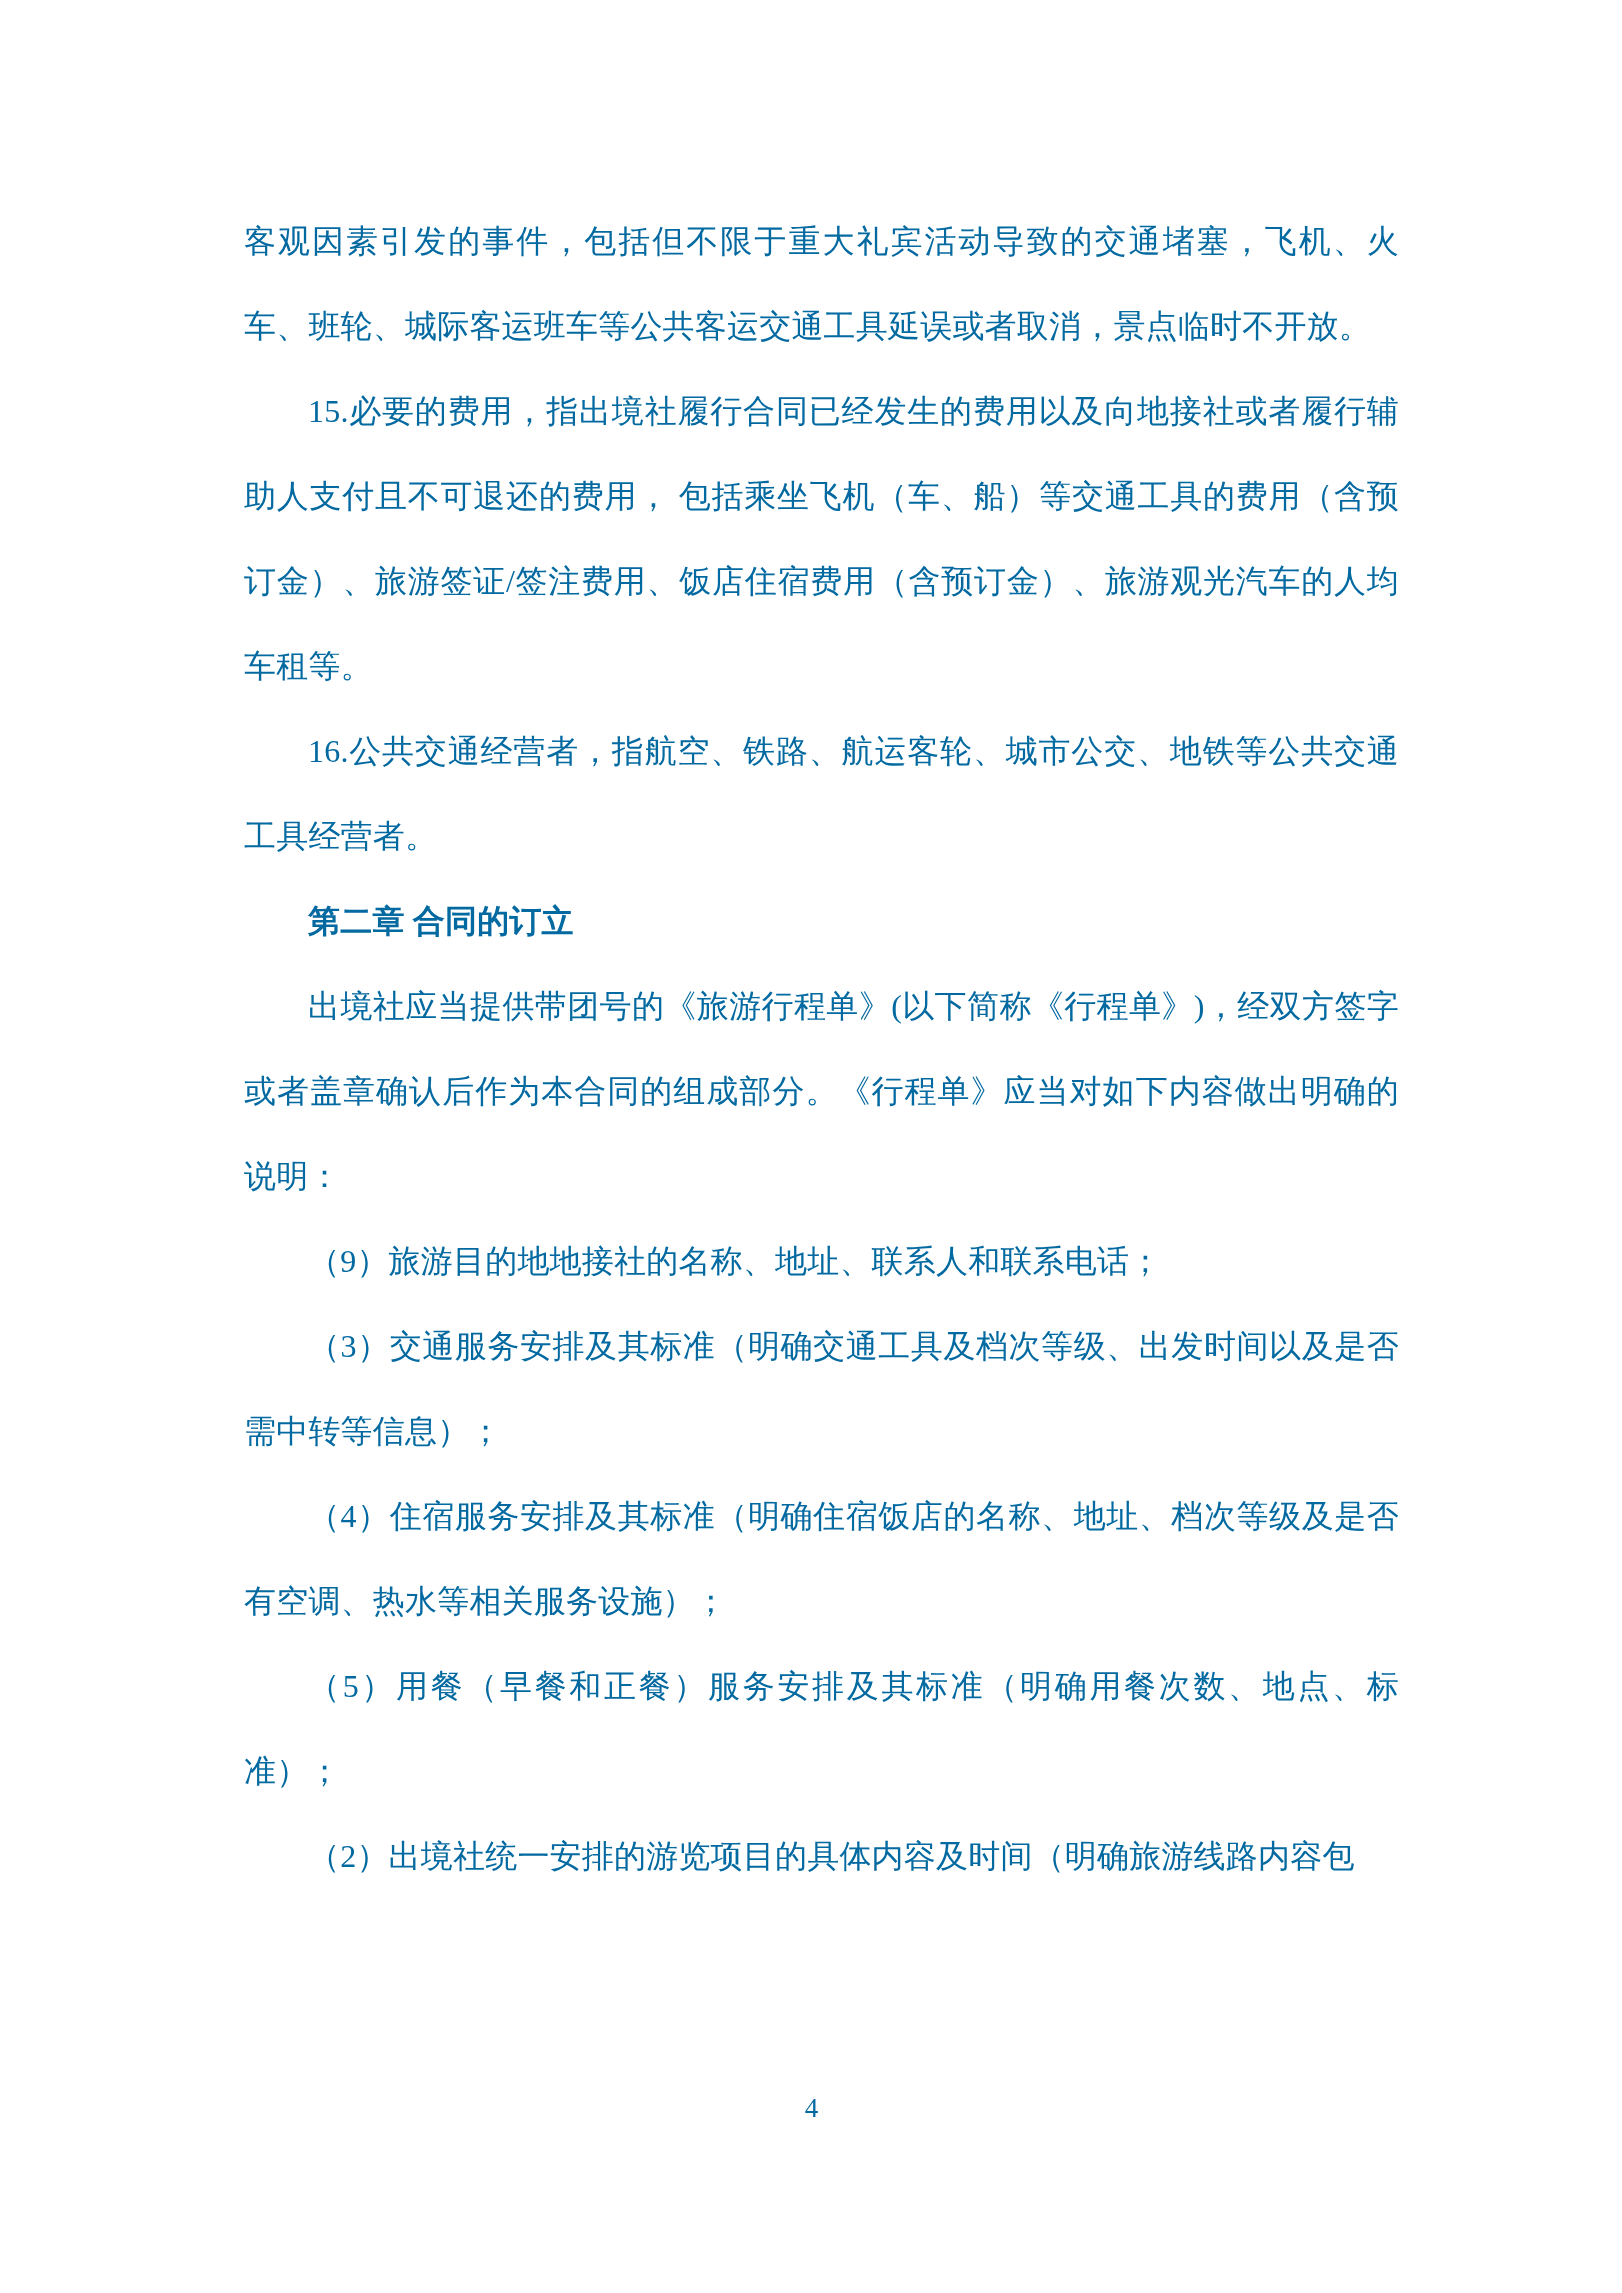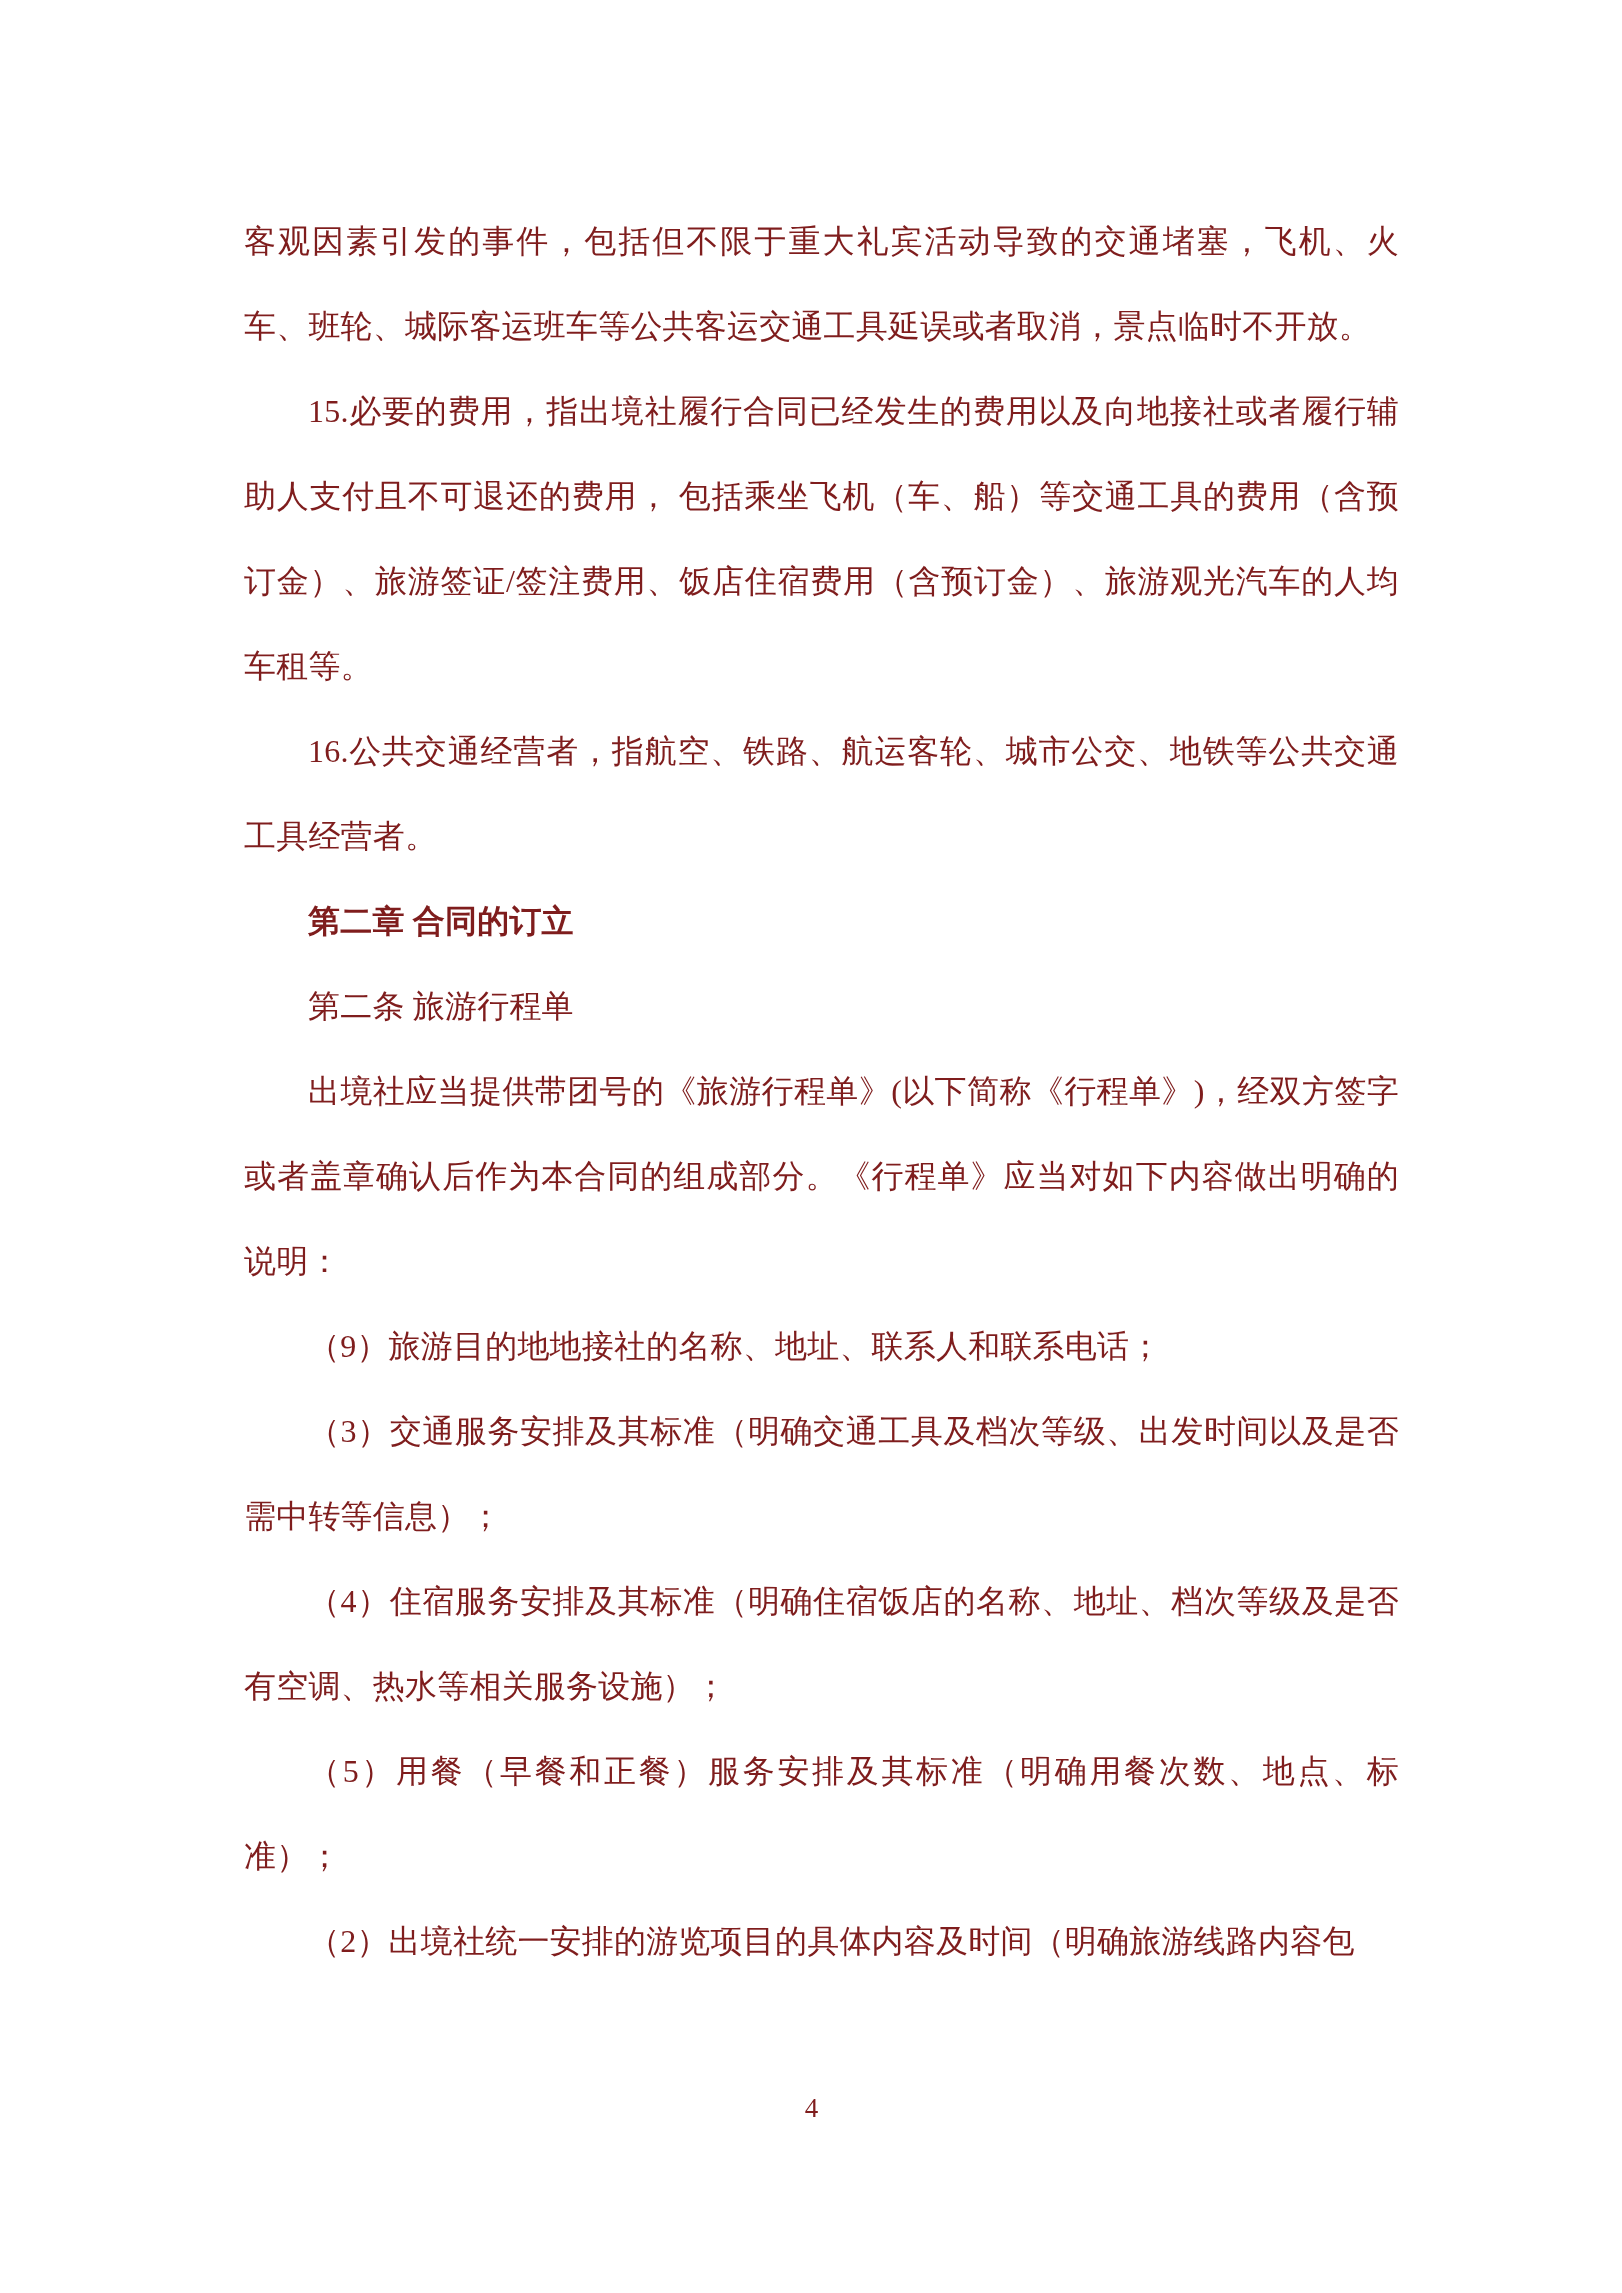--- a/index.html
+++ b/index.html
@@ -5,21 +5,21 @@
   html, body {
     margin: 0;
     padding: 0;
     background: #ffffff;
   }
   .page {
     position: relative;
     width: 1623px;
     height: 2294px;
     background: #ffffff;
-    color: #7f1d1d;
+    color: #0369a1;
     font-family: "Liberation Serif", "DejaVu Serif", serif;
     overflow: hidden;
   }
   .body-text {
     position: absolute;
     left: 244px;
     top: 199px;
     width: 1155px;
     font-size: 32px;
     line-height: 85px;
@@ -48,21 +48,20 @@
 </style>
 </head>
 <body>
 
 <div class="page">
   <div class="body-text">
     <p>客观因素引发的事件，包括但不限于重大礼宾活动导致的交通堵塞，飞机、火车、班轮、城际客运班车等公共客运交通工具延误或者取消，景点临时不开放。</p>
     <p class="para-indent">15.必要的费用，指出境社履行合同已经发生的费用以及向地接社或者履行辅助人支付且不可退还的费用， 包括乘坐飞机（车、船）等交通工具的费用（含预订金）、旅游签证/签注费用、饭店住宿费用（含预订金）、旅游观光汽车的人均车租等。</p>
     <p class="para-indent">16.公共交通经营者，指航空、铁路、航运客轮、城市公交、地铁等公共交通工具经营者。</p>
     <p class="para-indent chapter-heading">第二章 合同的订立</p>
-    <p class="para-indent">第二条 旅游行程单</p>
     <p class="para-indent">出境社应当提供带团号的《旅游行程单》(以下简称《行程单》)，经双方签字或者盖章确认后作为本合同的组成部分。《行程单》应当对如下内容做出明确的说明：</p>
     <p class="para-indent">（9）旅游目的地地接社的名称、地址、联系人和联系电话；</p>
     <p class="para-indent">（3）交通服务安排及其标准（明确交通工具及档次等级、出发时间以及是否需中转等信息）；</p>
     <p class="para-indent">（4）住宿服务安排及其标准（明确住宿饭店的名称、地址、档次等级及是否有空调、热水等相关服务设施）；</p>
     <p class="para-indent">（5）用餐（早餐和正餐）服务安排及其标准（明确用餐次数、地点、标准）；</p>
     <p class="para-indent">（2）出境社统一安排的游览项目的具体内容及时间（明确旅游线路内容包</p>
   </div>
 
   <div class="page-number">4</div>
 </div>

